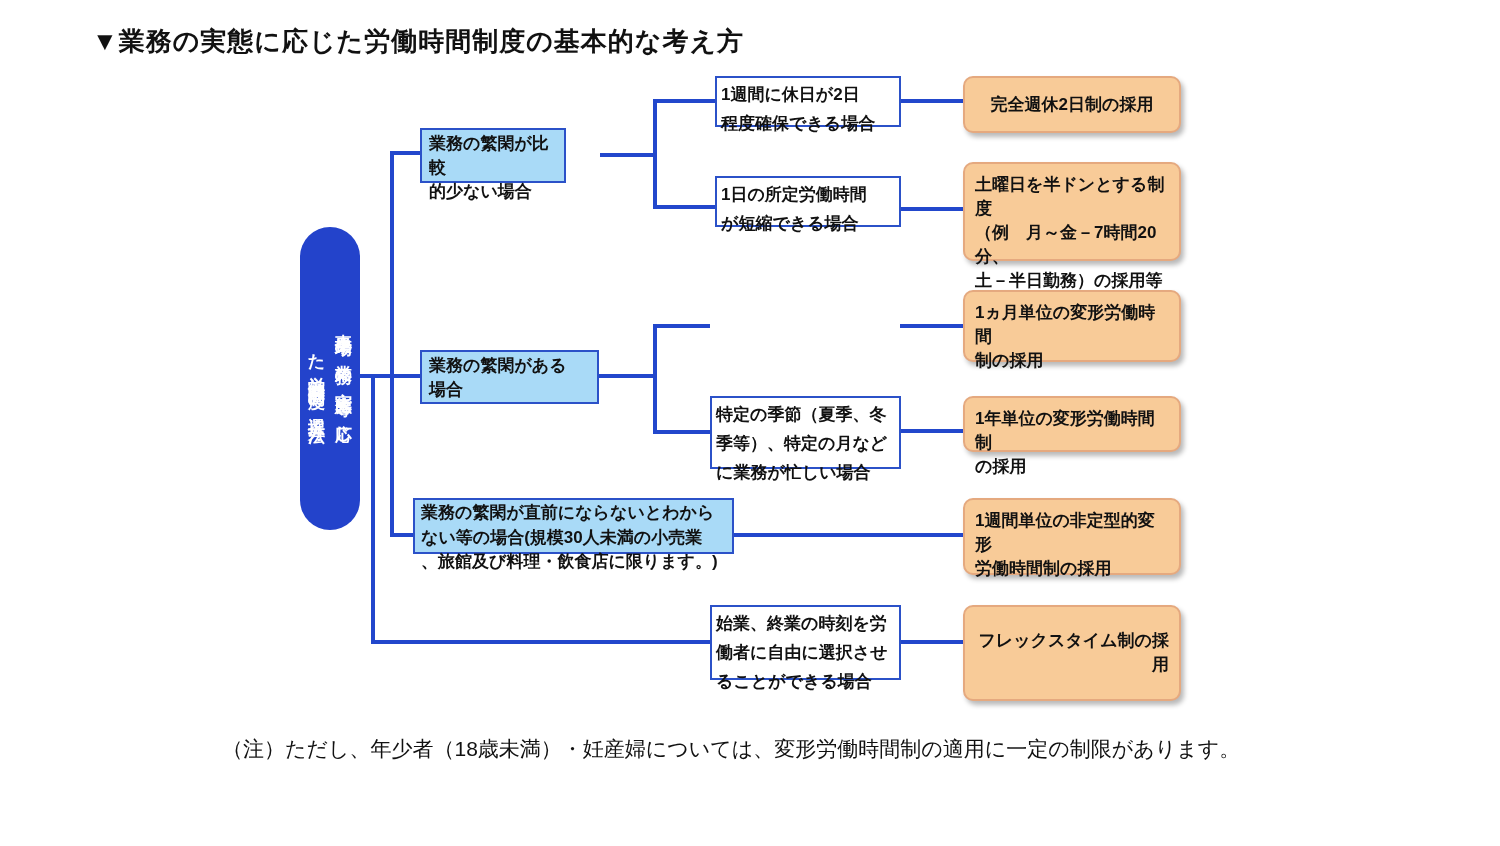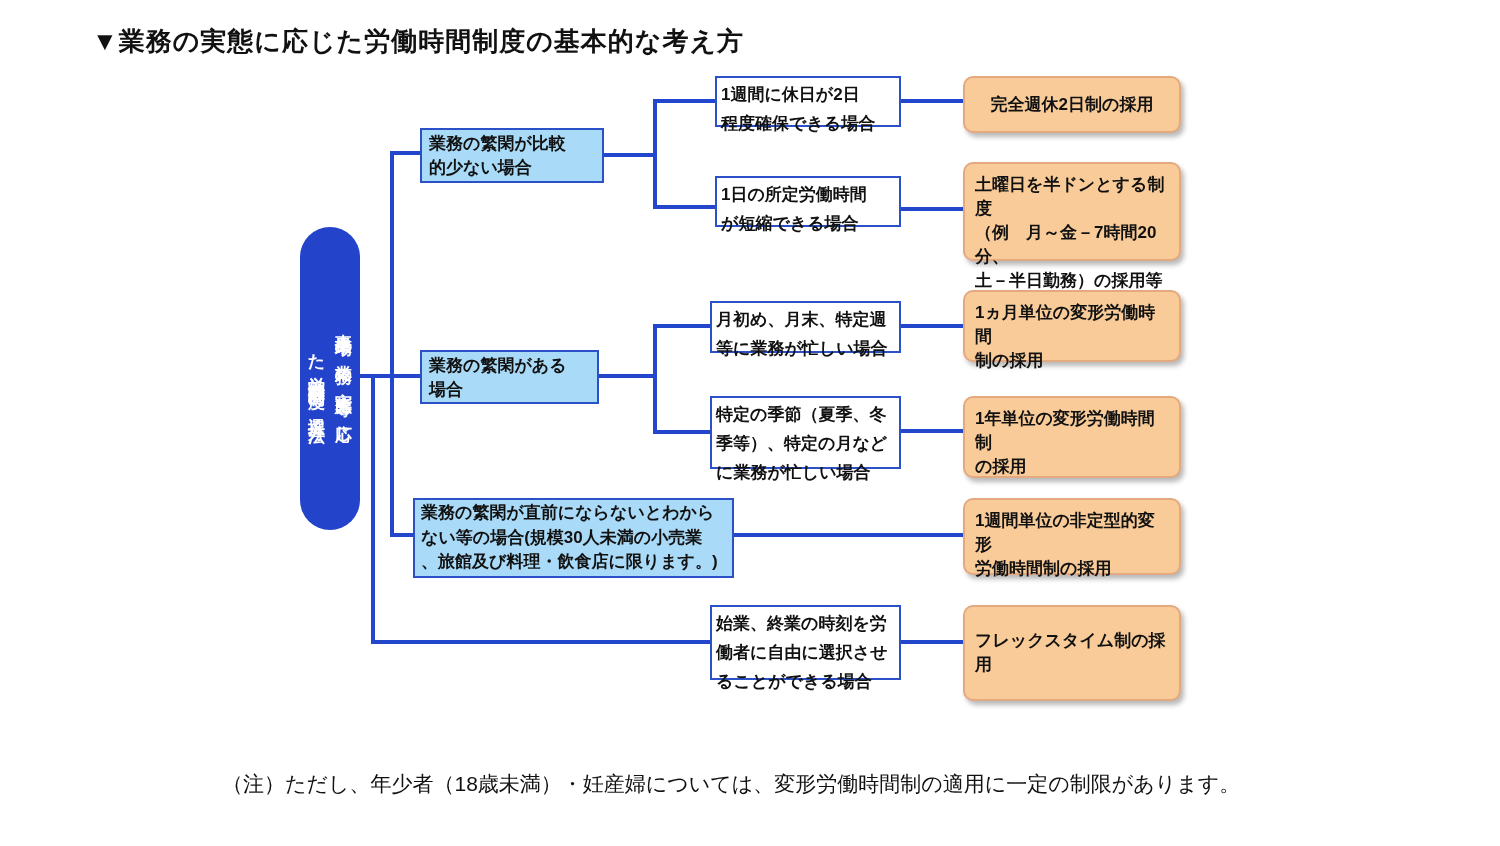--- a/index.html
+++ b/index.html
@@ -18,51 +18,51 @@
   }
   .sit {
     background:#ffffff; border:2px solid var(--box-border);
     font-size:17px; line-height:29px; padding:2px 4px;
   }
   .sys {
     background:var(--system-bg); border:2px solid var(--system-border);
     border-radius:10px; font-size:17px; line-height:24px; padding:9px 10px;
     box-shadow:3px 4px 5px rgba(0,0,0,0.28);
   }
-  .sys.center { display:flex; align-items:center; justify-content:center; text-align:left; }
+  .sys.center { display:flex; align-items:center; justify-content:center; text-align:right; }
   .line { position:absolute; background:var(--connector); }
 
   .pill {
     position:absolute; left:300px; top:227px; width:60px; height:303px;
     box-sizing:border-box; border-radius:30px;
     background:var(--root-bg);
     writing-mode:vertical-rl; text-orientation:upright;
     color:#fff; font-weight:bold; font-size:17px; text-align:center;
     padding:12px 3px;
   }
   .pill-col { line-height:27px; letter-spacing:3px; }
 
-  #b1 { left:420px; top:128px; width:184px; height:55px; }
+  #b1 { left:420px; top:128px; width:146px; height:55px; }
   #b2 { left:420px; top:350px; width:179px; height:54px; }
-  #b3 { left:413px; top:498px; width:321px; height:80px; line-height:24.5px; padding:1px 6px; }
+  #b3 { left:413px; top:498px; width:321px; height:56px; line-height:24.5px; padding:1px 6px; }
 
   #w1 { left:715px; top:76px;  width:186px; height:51px; }
   #w2 { left:715px; top:176px; width:186px; height:51px; }
   #w3 { left:710px; top:301px; width:191px; height:52px; }
   #w4 { left:710px; top:396px; width:191px; height:73px; }
   #w5 { left:710px; top:605px; width:191px; height:75px; }
 
   #o1 { left:963px; top:76px;  width:218px; height:57px; }
   #o2 { left:963px; top:162px; width:218px; height:99px; }
   #o3 { left:963px; top:290px; width:218px; height:72px; }
-  #o4 { left:963px; top:396px; width:218px; height:82px; }
+  #o4 { left:963px; top:396px; width:218px; height:56px; }
   #o5 { left:963px; top:498px; width:218px; height:77px; }
   #o6 { left:963px; top:605px; width:218px; height:96px; }
 
-  .note   { position:absolute; left:222px;  top:735px; font-size:21px;margin-top:35px; }
+  .note   { position:absolute; left:222px;  top:735px; font-size:21px; }
   .source { position:absolute; left:1052px; top:803px; font-size:21px; }
 </style>
 </head>
 <body>
 
 <div class="stage">
 
   <div class="title">▼業務の実態に応じた労働時間制度の基本的な考え方</div>
 
   <div class="pill">
@@ -99,22 +99,20 @@
   <div id="b2" class="box cond">業務の繁閑がある
 場合</div>
   <div id="b3" class="box cond">業務の繁閑が直前にならないとわから
 ない等の場合(規模30人未満の小売業
 、旅館及び料理・飲食店に限ります。)</div>
 
   <div id="w1" class="box sit">1週間に休日が2日
 程度確保できる場合</div>
   <div id="w2" class="box sit">1日の所定労働時間
 が短縮できる場合</div>
-  <div id="w3" class="box sit">月初め、月末、特定週
-等に業務が忙しい場合</div>
   <div id="w5" class="box sit">始業、終業の時刻を労
 働者に自由に選択させ
 ることができる場合</div>
   <div id="w4" class="box sit">特定の季節（夏季、冬
 季等）、特定の月など
 に業務が忙しい場合</div>
 
   <div id="o1" class="box sys center">完全週休2日制の採用</div>
   <div id="o2" class="box sys">土曜日を半ドンとする制度
 （例　月～金－7時間20分、

